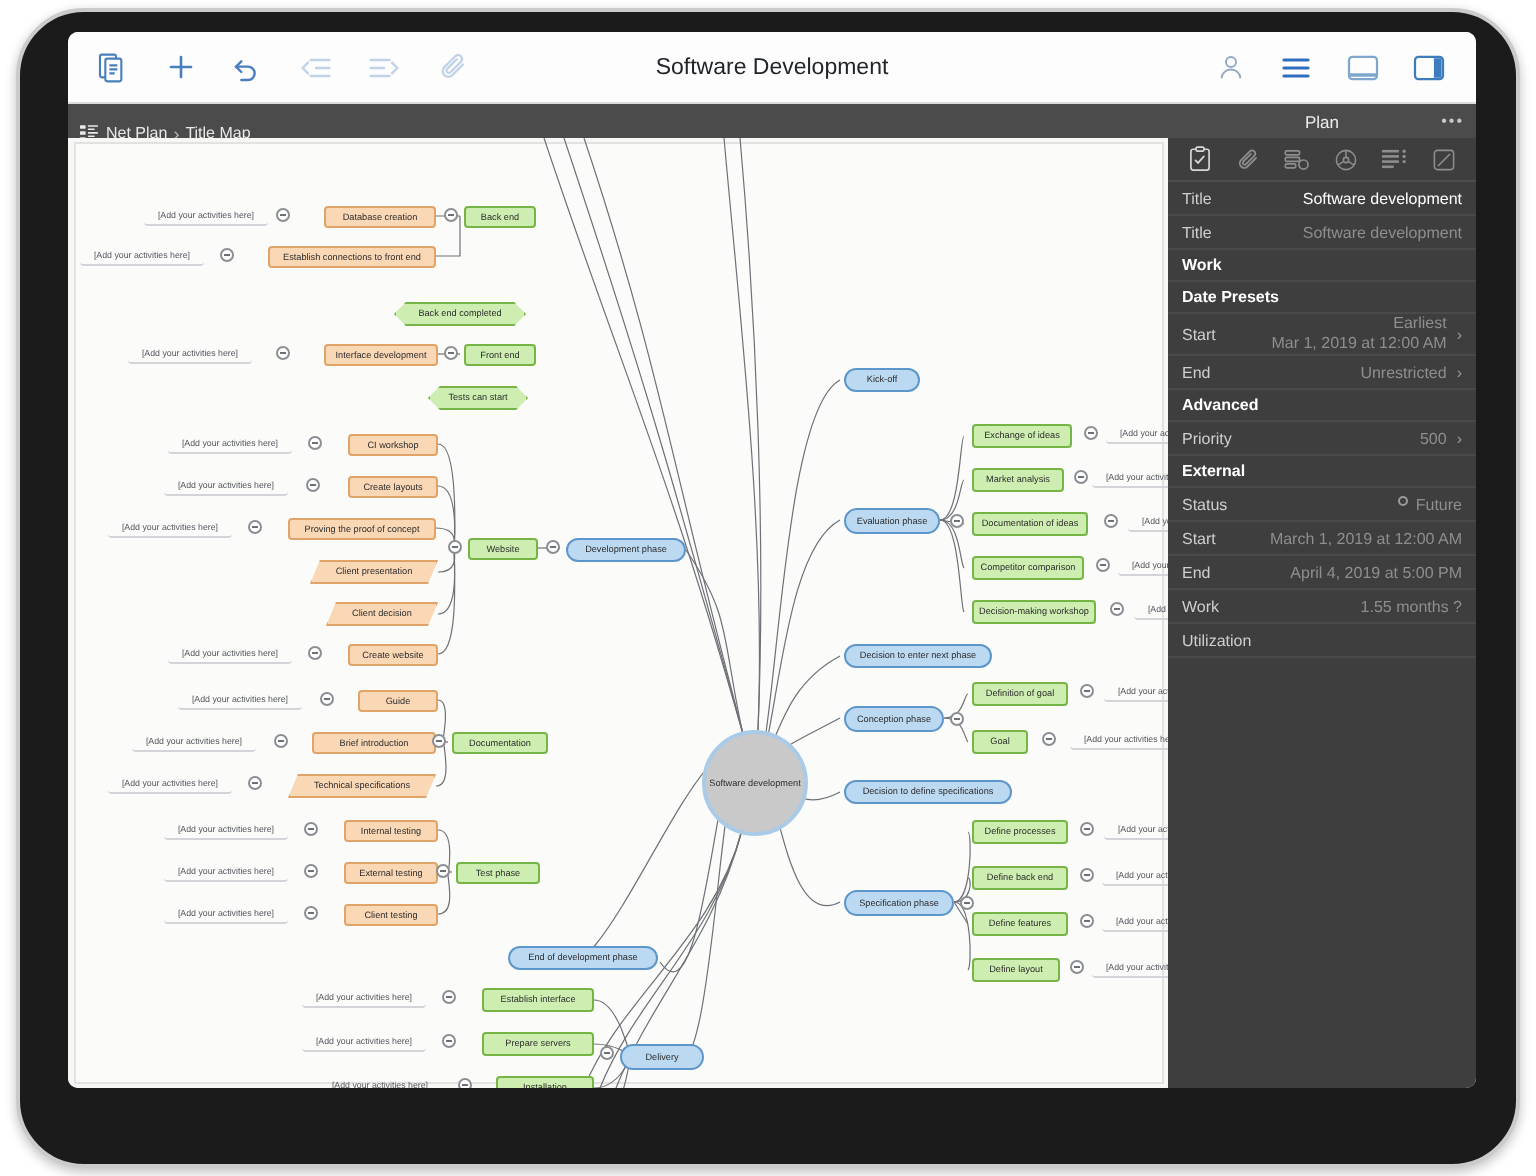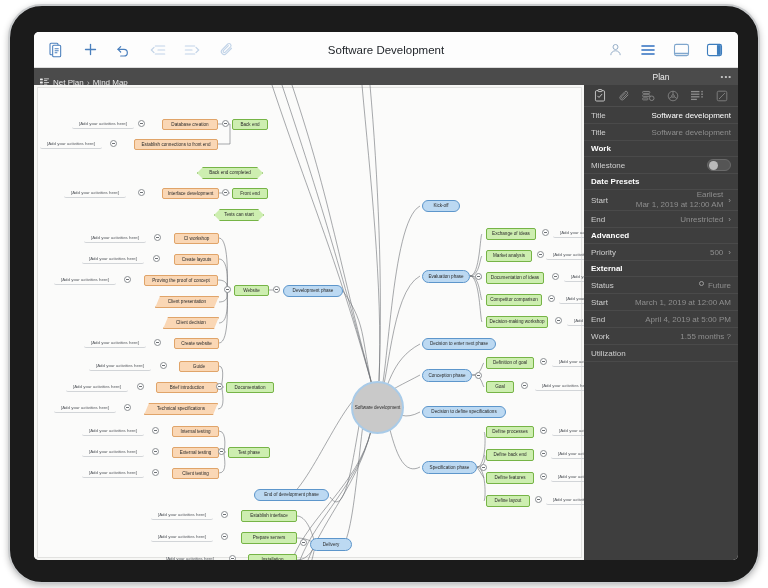--- a/index.html
+++ b/index.html
@@ -15,21 +15,21 @@
     position: absolute;
     left: 8px; top: 4px;
     width: 752px; height: 580px;
     background: #1b1b1b;
     border-radius: 34px;
     border: 2px solid #c9cbcd;
     box-shadow: 0 2px 6px rgba(0,0,0,.25);
   }
   #screen {
     position: absolute;
-    left: 24px; top: 26px;
+    left: 24px; top: 10px;
     width: 704px; height: 528px;
     background: #ffffff;
     border-radius: 5px;
     overflow: hidden;
   }
 
   
   #app-toolbar {
     position: absolute; left: 0; top: 0;
     width: 704px; height: 36px;
@@ -262,21 +262,21 @@
             <rect x="0" y="6.4" width="5" height="3.2" rx=".6"></rect>
             <rect x="0" y="11.8" width="5" height="3.2" rx=".6"></rect>
             <rect x="7" y="1" width="9" height="1.4" rx=".5"></rect>
             <rect x="7" y="4" width="6" height="1.4" rx=".5"></rect>
             <rect x="7" y="7.2" width="9" height="1.4" rx=".5"></rect>
             <rect x="7" y="10.2" width="6" height="1.4" rx=".5"></rect>
           </svg>
         </span>
         <span>Net Plan</span>
         <span class="sep">›</span>
-        <span>Mind Map</span>
+        <span>Title Map</span>
       </div>
       <div class="bc-tools">
         <span class="bc-ico">
           <svg width="10" height="10" viewBox="0 0 16 16" fill="#efefef">
             <path d="M1 2 h14 l-5.3 6 v5.5 l-3.4 -1.8 v-3.7 z"></path>
           </svg>
         </span>
         <span class="bc-ico">
           <svg width="10" height="10" viewBox="0 0 16 16" fill="#efefef">
             <rect x="1" y="1.5" width="12" height="1.7"></rect>
@@ -668,26 +668,20 @@
           </div>
           <div class="row">
             <span class="lbl">Title</span>
             <span style="display: flex; align-items: center;">
               <span class="val dim">Software development</span>
             </span>
           </div>
           <div class="section">
             <span>Work</span>
           </div>
-          <div class="row">
-            <span class="lbl">Milestone</span>
-            <span style="display: flex; align-items: center;">
-              <span class="toggle"></span>
-            </span>
-          </div>
           <div class="section">
             <span>Date Presets</span>
           </div>
           <div class="row">
             <span class="lbl">Start</span>
             <span style="display: flex; align-items: center;">
               <span class="vstack">
                 <span class="val dim">Earliest</span>
                 <span class="val dim">Mar 1, 2019 at 12:00 AM</span>
               </span>

